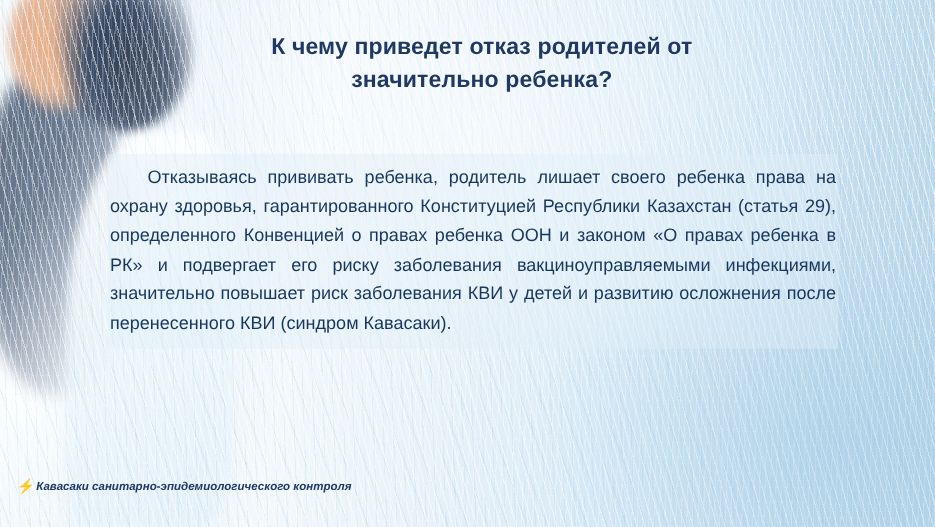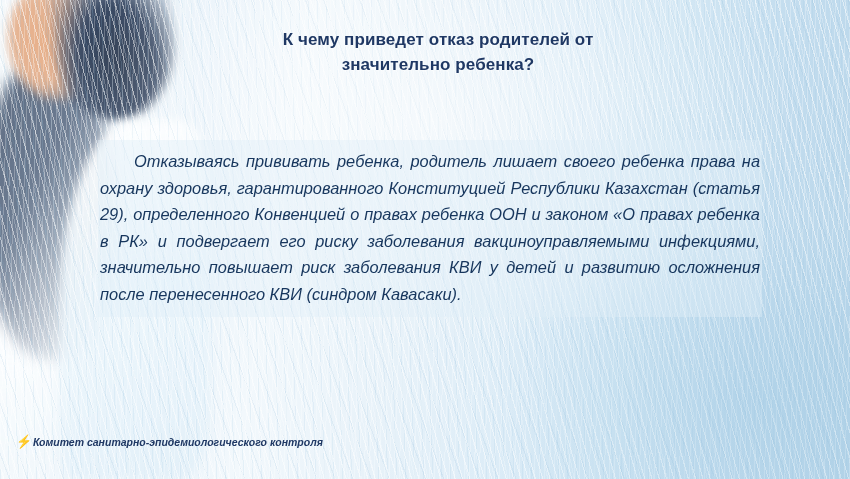--- a/index.html
+++ b/index.html
@@ -130,21 +130,21 @@
   }
 
   
   .title-block {
     position: absolute;
     left: 138px;
     top: 28px;
     width: 600px;
     text-align: center;
     color: #1f3864;
-    font-size: 17px;
+    font-size: 21px;
     font-weight: bold;
     line-height: 1.45;
     letter-spacing: .1px;
     text-shadow: 0 1px 2px rgba(255,255,255,0.75);
   }
 
   
   .body-box {
     position: absolute;
     left: 98px;
@@ -155,21 +155,20 @@
     color: #17365d;
     font-size: 16.4px;
     line-height: 1.62;
     text-align: justify;
     text-justify: inter-word;
   }
   .body-box p {
     margin: 0;
     text-indent: 34px;
     hyphens: none;
-    font-style: italic;
   }
 
   
   .footer {
     position: absolute;
     left: 16px;
     bottom: 30px;
     display: flex;
     align-items: center;
     gap: 6px;
@@ -207,16 +206,16 @@
     <div>К чему приведет отказ родителей от</div>
     <div>значительно ребенка?</div>
   </div>
 
   <div class="body-box">
     <p>Отказываясь прививать ребенка, родитель лишает своего ребенка права на охрану здоровья, гарантированного Конституцией Республики Казахстан (статья 29), определенного Конвенцией о правах ребенка ООН и законом «О правах ребенка в РК» и подвергает его риску заболевания вакциноуправляемыми инфекциями, значительно повышает риск заболевания КВИ у детей и развитию осложнения после перенесенного КВИ (синдром Кавасаки).</p>
   </div>
 
   <div class="footer">
     <span class="footer-logo">⚡</span>
-    <span>Комитет санитарно-эпидемиологического контроля</span>
+    <span>Кавасаки санитарно-эпидемиологического контроля</span>
   </div>
 
 </div>
 
 </body></html>

